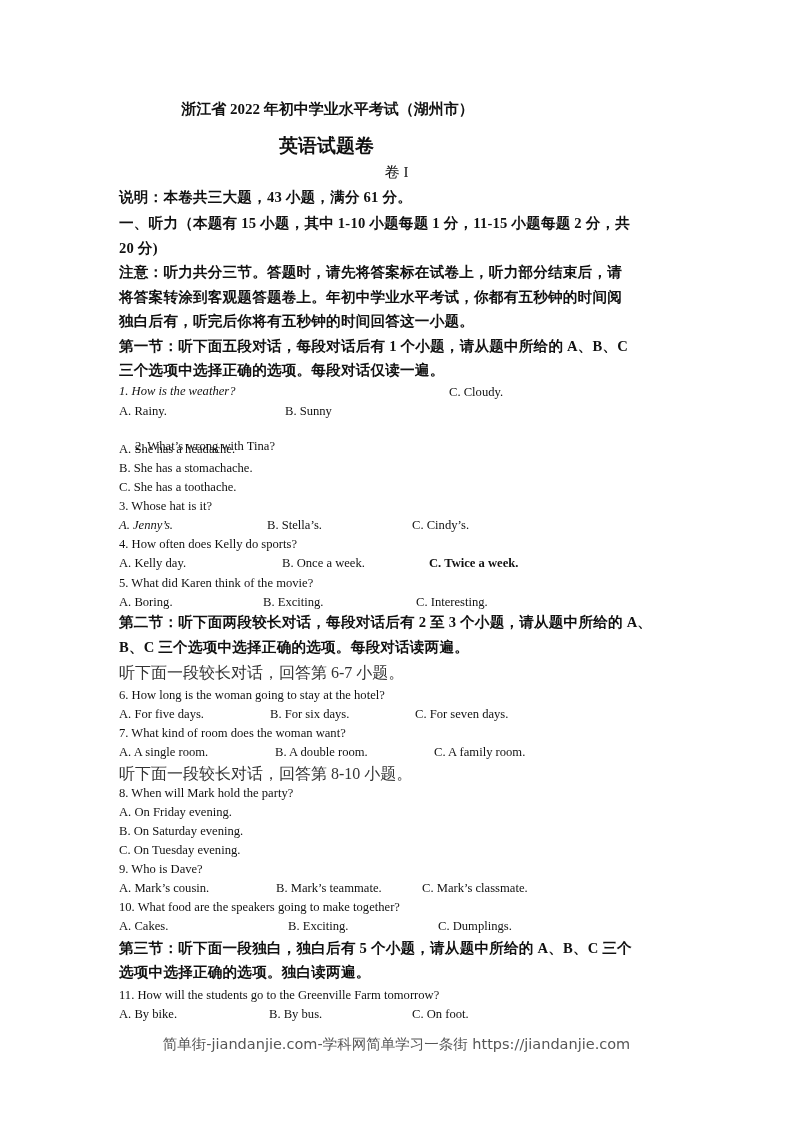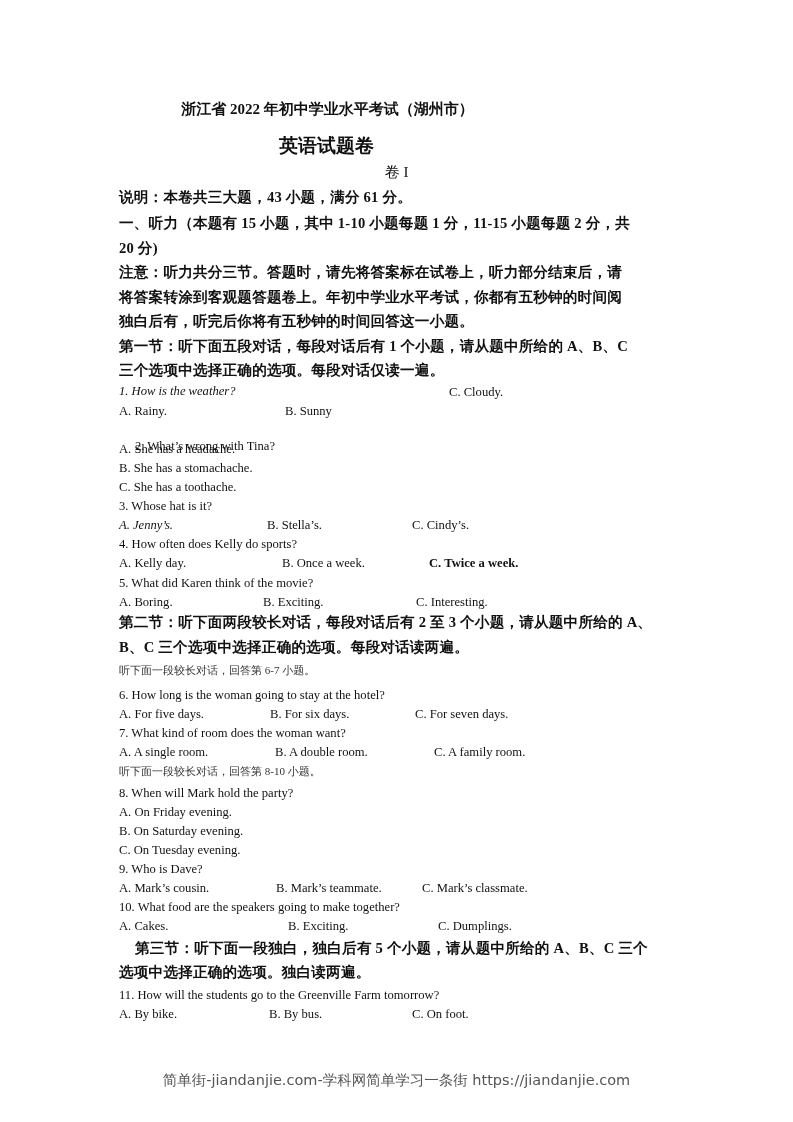--- a/index.html
+++ b/index.html
@@ -3,21 +3,21 @@
 <meta charset="utf-8">
 <style>
   html, body { margin: 0; padding: 0; background: #ffffff; }
   body { width: 793px; height: 1122px; position: relative; overflow: hidden; font-family: "Liberation Serif", "DejaVu Serif", serif; color: #111; }
   .line { position: absolute; white-space: nowrap; }
   .title { font-weight: bold; font-size: 15px; left: 0; width: 655px; text-align: center; }
   .subtitle { font-weight: bold; font-size: 19px; left: 0; width: 653px; text-align: center; }
   .paper { font-size: 15px; left: 0; width: 793px; text-align: center; }
   .bold { font-weight: bold; font-size: 14.6px; left: 119px; letter-spacing: 0.2px; }
   .q { font-size: 12.6px; left: 119px; }
-  .note { font-size: 11px; left: 119px; color: #333; }
+  .note { font-size: 16px; left: 119px; color: #333; }
   .opt { position: absolute; font-size: 12.6px; white-space: nowrap; }
   .footer { font-family: "DejaVu Sans", sans-serif; font-size: 14.5px; color: #555; left: 0; width: 793px; text-align: center; }
 </style>
 </head>
 <body>
 
 <div>
   <div class="line title" style="top:100px;">浙江省 2022 年初中学业水平考试（湖州市）</div>
   <div class="line subtitle" style="top:133px;">英语试题卷</div>
   <div class="line paper" style="top:163px;">卷 I</div>
@@ -79,22 +79,22 @@
   <div class="line q" style="top:862px;">9. Who is Dave?</div>
   <div class="opt" style="top:881px;left:119px;">A. Mark’s cousin.</div>
   <div class="opt" style="top:881px;left:276px;">B. Mark’s teammate.</div>
   <div class="opt" style="top:881px;left:422px;">C. Mark’s classmate.</div>
 
   <div class="line q" style="top:900px;">10. What food are the speakers going to make together?</div>
   <div class="opt" style="top:919px;left:119px;">A. Cakes.</div>
   <div class="opt" style="top:919px;left:288px;">B. Exciting.</div>
   <div class="opt" style="top:919px;left:438px;">C. Dumplings.</div>
 
-  <div class="line bold" style="top:939px;margin-left:16px;">第三节：听下面一段独白，独白后有 5 个小题，请从题中所给的 A、B、C 三个</div>
+  <div class="line bold" style="top:939px;">第三节：听下面一段独白，独白后有 5 个小题，请从题中所给的 A、B、C 三个</div>
   <div class="line bold" style="top:963px;">选项中选择正确的选项。独白读两遍。</div>
 
   <div class="line q" style="top:988px;">11. How will the students go to the Greenville Farm tomorrow?</div>
   <div class="opt" style="top:1007px;left:119px;">A. By bike.</div>
   <div class="opt" style="top:1007px;left:269px;">B. By bus.</div>
   <div class="opt" style="top:1007px;left:412px;">C. On foot.</div>
 
-  <div class="line footer" style="top:1071px;">简单街-jiandanjie.com-学科网简单学习一条街 https://jiandanjie.com</div>
+  <div class="line footer" style="top:1035px;">简单街-jiandanjie.com-学科网简单学习一条街 https://jiandanjie.com</div>
 </div>
 
 </body></html>

